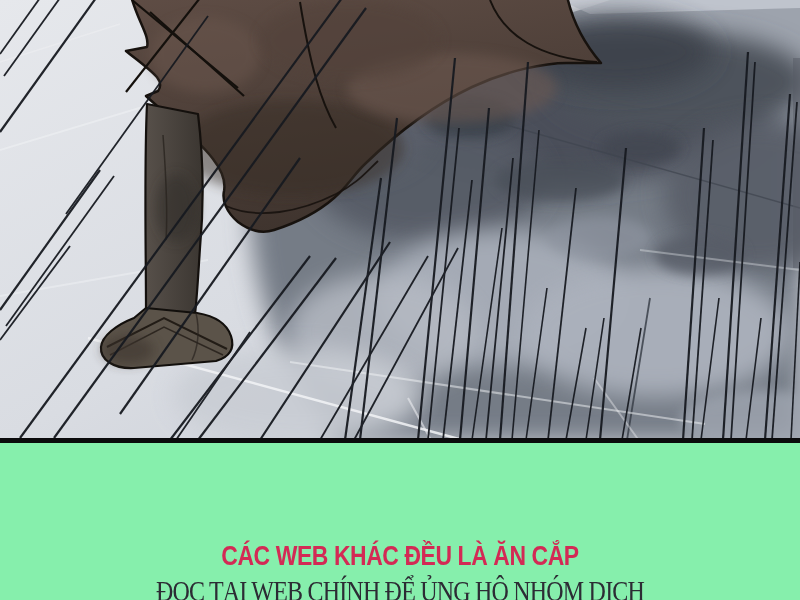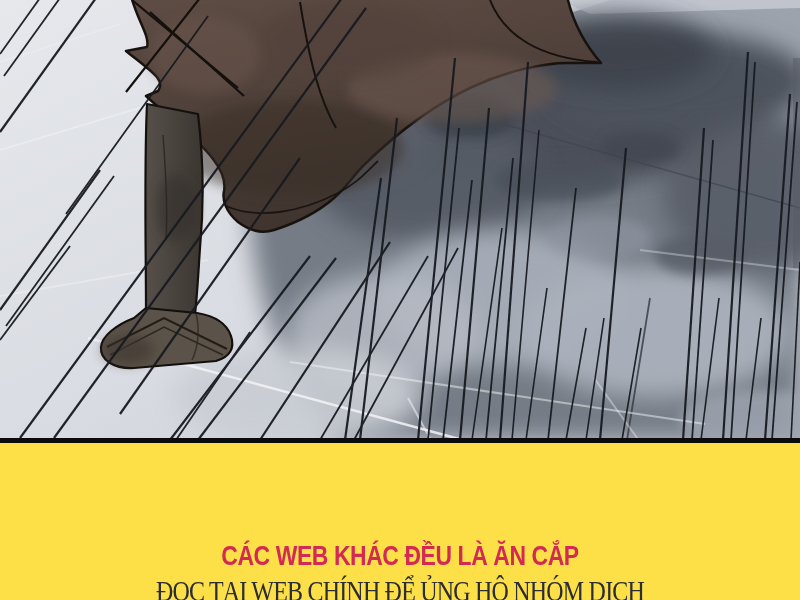--- a/index.html
+++ b/index.html
@@ -1,17 +1,17 @@
 <!DOCTYPE html>
 <html style="--floor-light: #e6e8ec; --floor-mid: #d9dce2; --floor-dark: #c2c6cf; --smoke-dark: #4b505a; --smoke-mid: #5d626d; --smoke-light: #a4aab5; --cape-brown: #5f4d45; --cape-shadow: #3f342e; --boot-brown: #5b5349; --ink: #171a20; --panel-border: #0b0b0c; --warning-color: #d32a55; --support-color: #2c2c34;"><head>
 <meta charset="utf-8">
 <style>
   html,body{margin:0;padding:0;}
   body{width:800px;height:600px;overflow:hidden;background:#ffffff;}
-  .stage{position:relative;width:800px;height:600px;background:#fde047;}
+  .stage{position:relative;width:800px;height:600px;background:#86efac;}
   .panel{position:absolute;left:0;top:0;width:800px;height:443px;overflow:hidden;}
   .panel svg{display:block;}
   .caption{position:absolute;left:0;top:443px;width:800px;text-align:center;}
   .warning{
     margin-top:99px;
     font-family:"Liberation Sans",sans-serif;
     font-weight:800;
     font-size:27px;
     line-height:1.1;
     letter-spacing:-0.5px;

